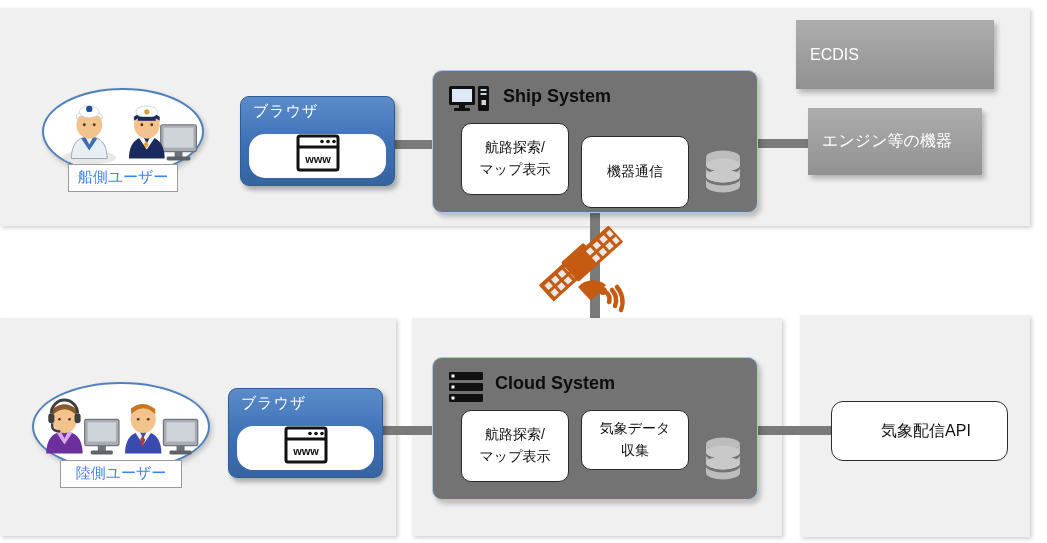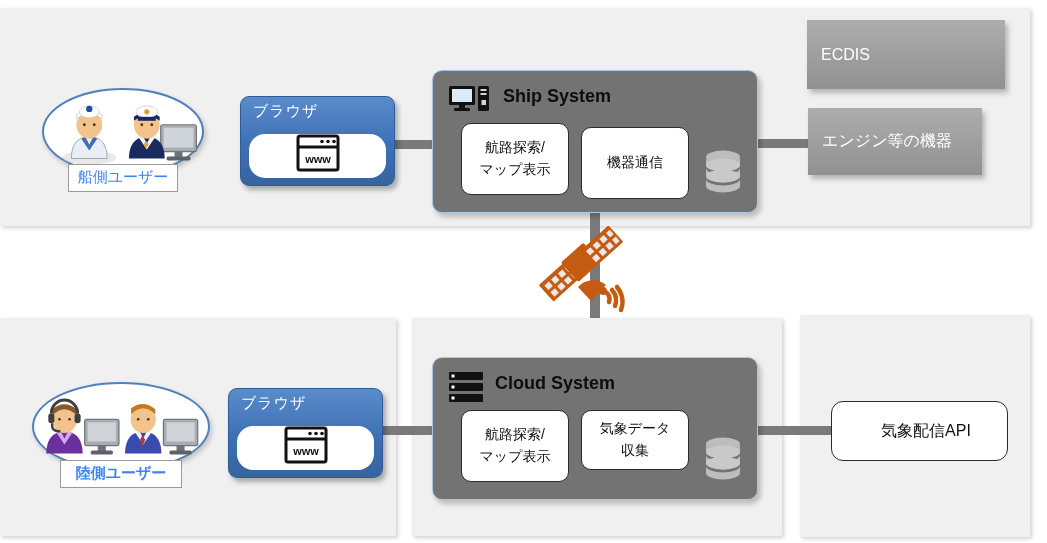--- a/index.html
+++ b/index.html
@@ -236,36 +236,36 @@
         <rect x="31.5" y="4" width="6" height="2" fill="#cfd6de"></rect>
         <rect x="31.5" y="8" width="6" height="2" fill="#cfd6de"></rect>
         <rect x="32.5" y="15" width="4.5" height="5" fill="#cfd6de"></rect>
       </svg>
     </div>
     <div class="system-title" style="left:70px; top:15px;">Ship System</div>
     <div class="module" style="left:28px; top:52px; width:108px; height:72px;">
       <span>航路探索/</span>
       <span>マップ表示</span>
     </div>
-    <div class="module" style="left:148px; top:56px; width:108px; height:72px;">
+    <div class="module" style="left:148px; top:65px; width:108px; height:72px;">
       <span>機器通信</span>
     </div>
     <div class="db-icon" style="left:266px; top:76px;">
       <svg width="48" height="48" viewBox="0 0 48 48">
         <ellipse cx="24" cy="10" rx="17" ry="6.5" fill="#bdbdbd"></ellipse>
         <path d="M7 10 v8 a17 6.5 0 0 0 34 0 v-8 a17 6.5 0 0 1 -34 0 z" fill="#bdbdbd"></path>
         <ellipse cx="24" cy="18" rx="17" ry="6.5" fill="#c9c9c9"></ellipse>
         <path d="M7 21 v8 a17 6.5 0 0 0 34 0 v-8 a17 6.5 0 0 1 -34 0 z" fill="#bdbdbd"></path>
         <ellipse cx="24" cy="29" rx="17" ry="6.5" fill="#c9c9c9"></ellipse>
         <path d="M7 32 v7 a17 6.5 0 0 0 34 0 v-7 a17 6.5 0 0 1 -34 0 z" fill="#bdbdbd"></path>
       </svg>
     </div>
   </div>
 
-  <div class="gray-box" style="left:796px; top:20px; width:198px; height:69px;margin-left:11px;">
+  <div class="gray-box" style="left:796px; top:20px; width:198px; height:69px;">
     <span>ECDIS</span>
   </div>
   <div class="gray-box" style="left:808px; top:108px; width:174px; height:67px;text-align:right;">
     <span>エンジン等の機器</span>
   </div>
 
   <div class="sat-icon" style="left:533px; top:225px; width:105px; height:90px;">
     <svg width="105" height="90" viewBox="0 0 105 90">
       <g fill="#c55a11">
 
@@ -314,21 +314,21 @@
 
   <div class="zone" style="left:0px; top:318px; width:396px; height:218px;"></div>
   <div class="zone" style="left:412px; top:318px; width:370px; height:218px;"></div>
   <div class="zone" style="left:800px; top:315px; width:230px; height:222px;"></div>
 
 
   <div class="conn" style="left:378px; top:426px; width:58px; height:9px;"></div>
 
   <div class="conn" style="left:758px; top:426px; width:76px; height:9px;"></div>
 
-  <div class="user-group" style="left:32px; top:382px; width:178px; height:114px;font-weight:bold;">
+  <div class="user-group" style="left:32px; top:382px; width:178px; height:114px;">
     <div class="ellipse"></div>
     <div class="avatars">
       <svg viewBox="0 0 176 70" width="100%" height="100%">
 
         <g>
           <rect x="52" y="30" width="34" height="26" rx="2" fill="#a8adb3" stroke="#70757b" stroke-width="1.2"></rect>
           <rect x="55" y="33" width="28" height="19" fill="#cfd4d9"></rect>
           <rect x="65" y="56" width="8" height="6" fill="#6e7379"></rect>
           <rect x="58" y="61" width="22" height="4" rx="1.5" fill="#5d6268"></rect>
           <path d="M14 64 C14 48 22 42 32 42 C42 42 50 48 50 64 Z" fill="#6b2f9e"></path>

